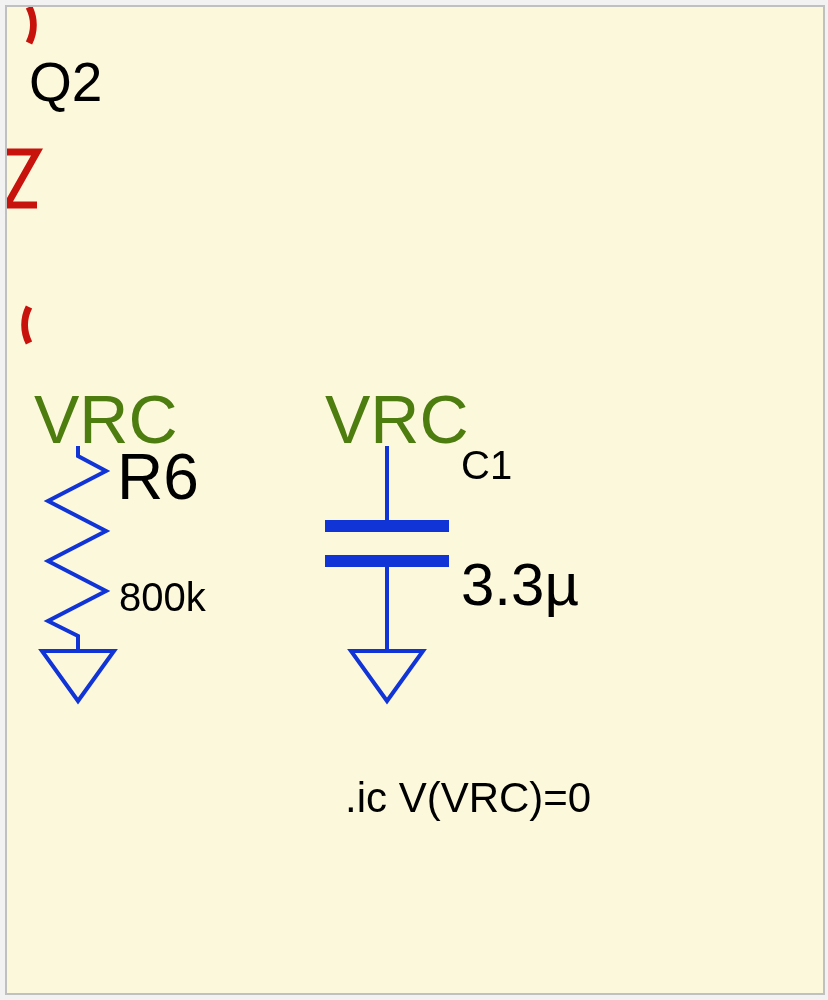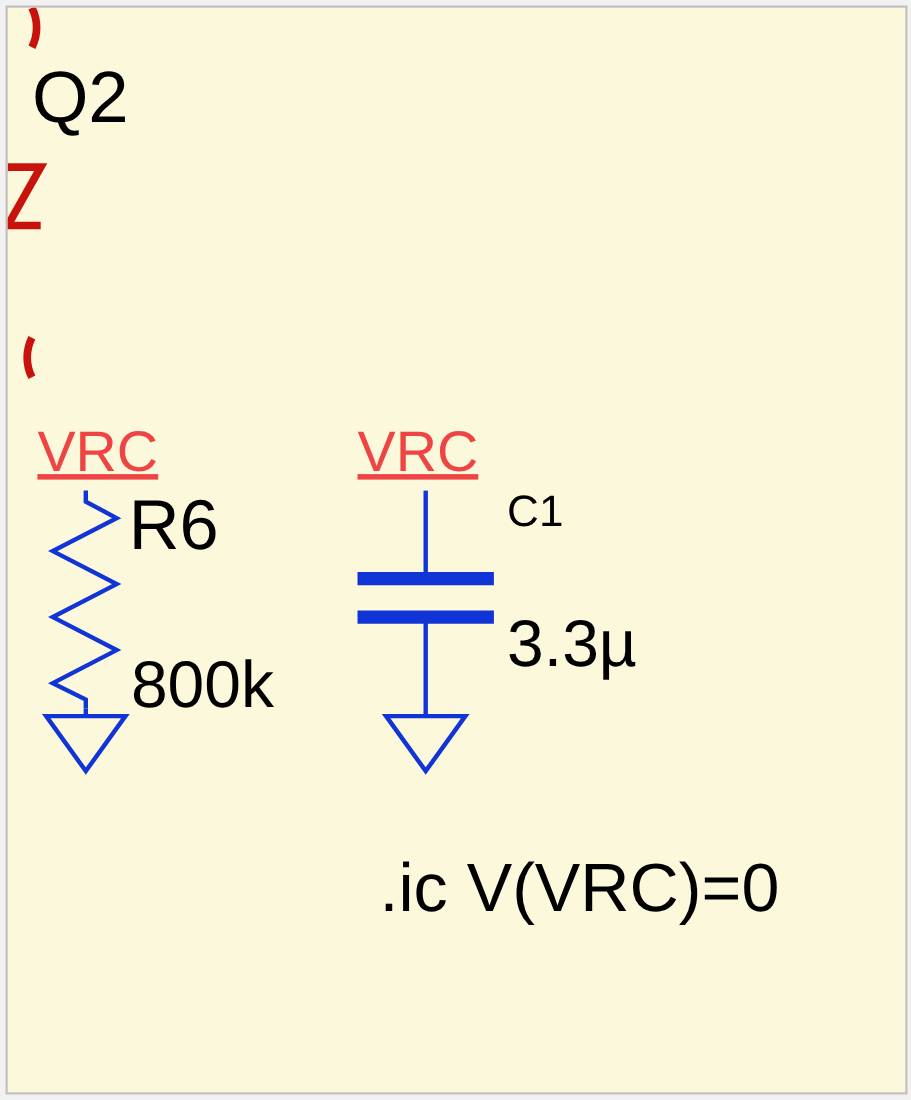--- a/index.html
+++ b/index.html
@@ -14,29 +14,28 @@
     position:absolute;
     box-sizing:border-box;
     left:5px;top:5px;
     width:820px;height:990px;
     border:2px solid #c0c0c0;
     background:#fcf8dc;
     overflow:hidden;
   }
   .label{
     position:absolute;
-    font-size:66px;
+    font-size:55px;
     line-height:1;
     color:#000;
     white-space:nowrap;
   }
   .net{
-    color:#ef4444;
-    font-size:52px;
-    text-decoration:underline;
+    color:#4d7c0f;
+    font-size:68px;
   }
   svg{position:absolute;overflow:visible;}
   svg .wire{stroke:#1034d6;fill:none;}
   svg .thin{stroke-width:4;}
   svg .thick{stroke-width:12;}
   svg .tr{stroke:#c8130d;fill:none;stroke-width:7;}
 </style>
 </head>
 <body>
 
@@ -51,29 +50,29 @@
 
   <div class="label net" style="left:27px;top:378px;">VRC</div>
 
   <svg style="left:15px;top:439px;" width="120" height="260">
     <polyline class="wire thin" points="56,0 56,10 84,25 26,55 84,85 26,115 84,145 26,175 56,190 56,198"></polyline>
 
     <line class="wire thin" x1="56" y1="198" x2="56" y2="205"></line>
     <polygon class="wire thin" points="20,205 92,205 56,255" fill="none"></polygon>
   </svg>
   <div class="label" style="left:110px;top:438px;font-size:64px;">R6</div>
-  <div class="label" style="left:112px;top:570px;font-size:60px;margin-top:16px;">800k</div>
+  <div class="label" style="left:112px;top:570px;font-size:40px;">800k</div>
 
   <div class="label net" style="left:318px;top:378px;">VRC</div>
 
   <svg style="left:300px;top:439px;" width="160" height="260">
     <line class="wire thin" x1="80" y1="0" x2="80" y2="75"></line>
     <line class="wire thick" x1="18" y1="80" x2="142" y2="80"></line>
     <line class="wire thick" x1="18" y1="115" x2="142" y2="115"></line>
     <line class="wire thin" x1="80" y1="120" x2="80" y2="205"></line>
     <polygon class="wire thin" points="44,205 116,205 80,255" fill="none"></polygon>
   </svg>
   <div class="label" style="left:454px;top:438px;font-size:40px;">C1</div>
   <div class="label" style="left:454px;top:548px;font-size:60px;">3.3µ</div>
 
-  <div class="label" style="left:338px;top:770px;font-size:62px;">.ic V(VRC)=0</div>
+  <div class="label" style="left:338px;top:770px;font-size:42px;">.ic V(VRC)=0</div>
 
 </div>
 
 </body></html>

